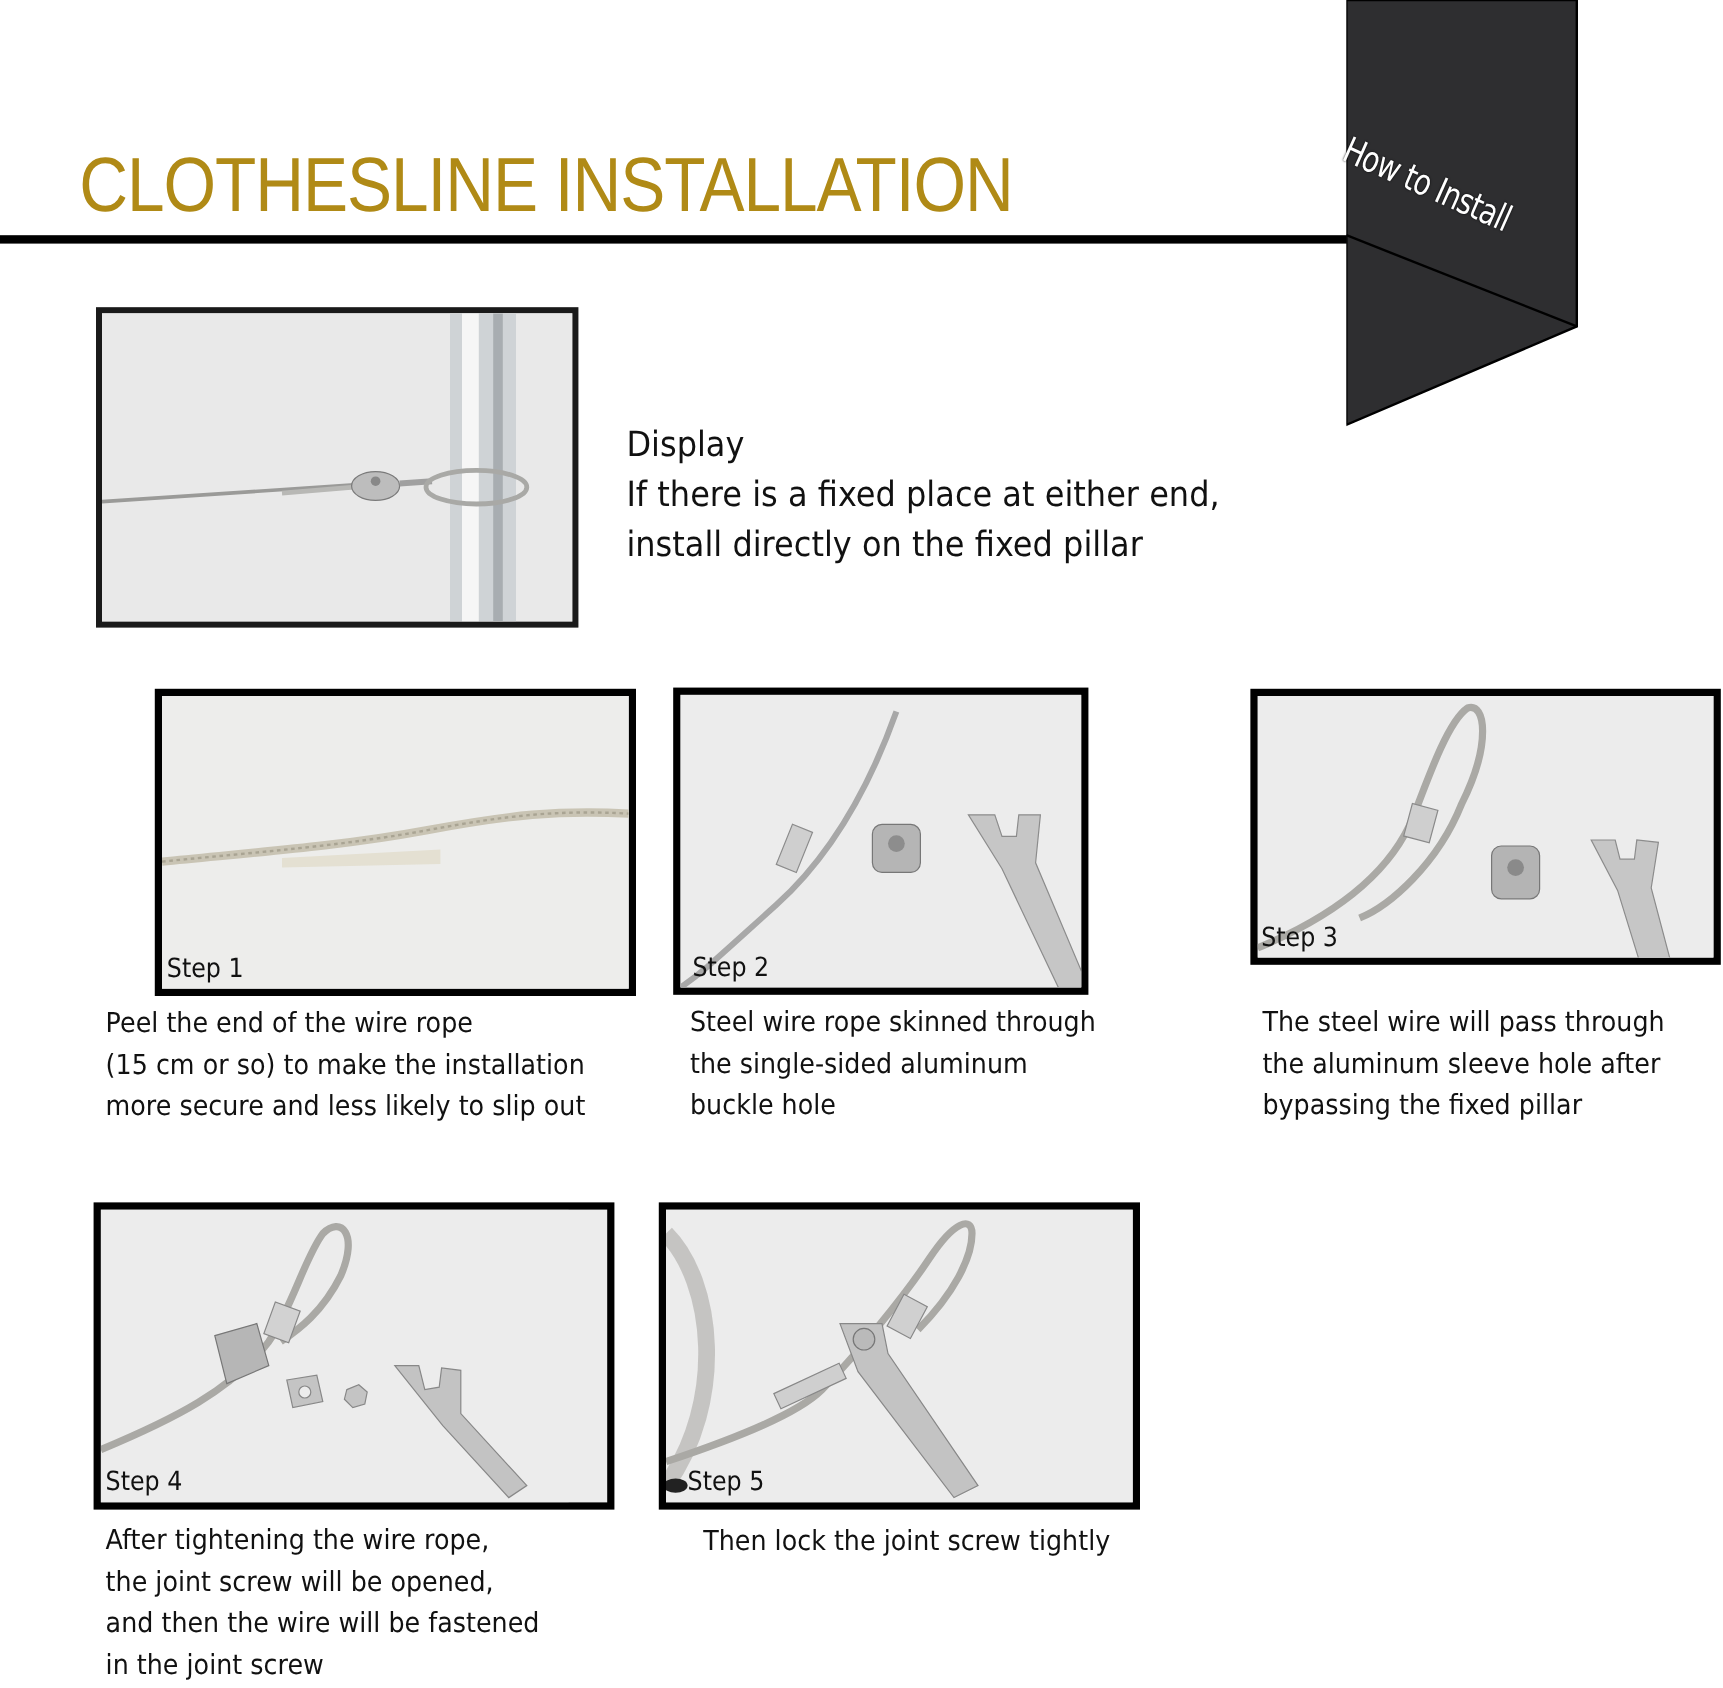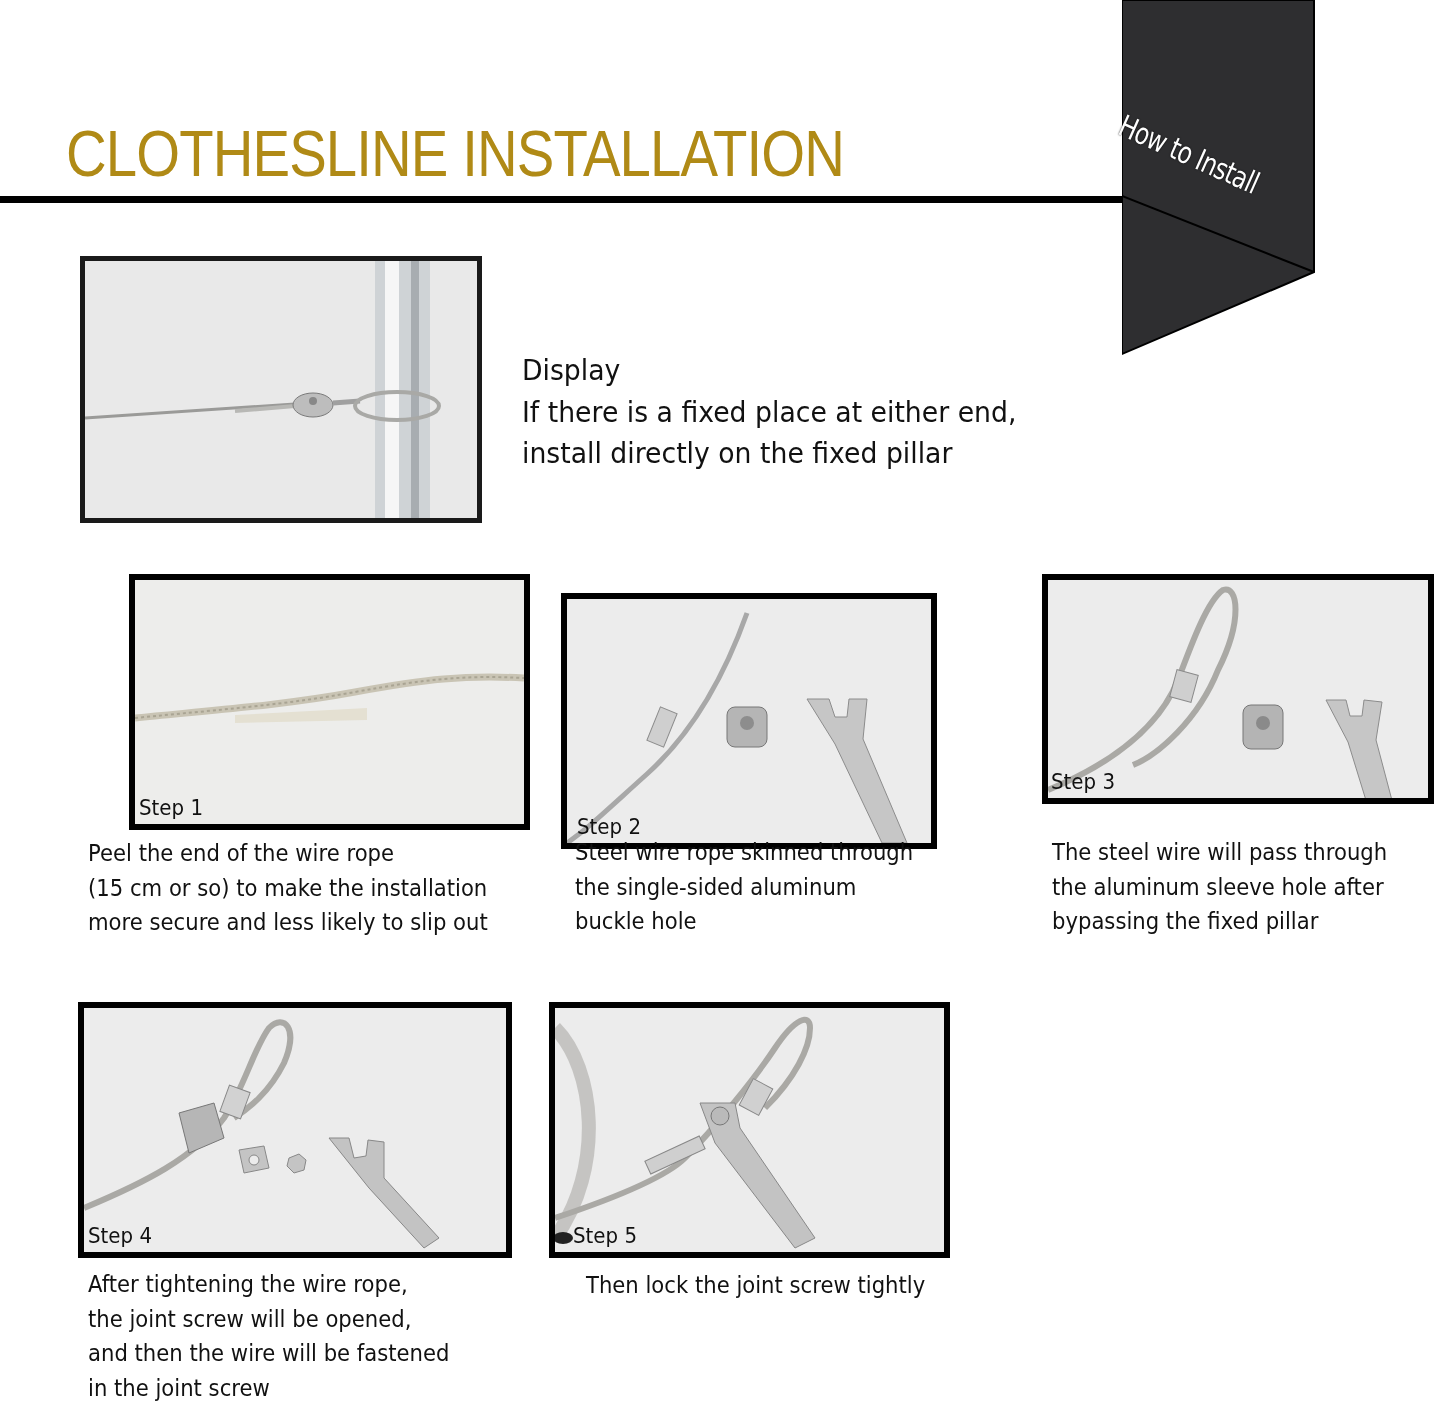--- a/index.html
+++ b/index.html
@@ -68,21 +68,21 @@
     <path d="M100,135 L232,128 L232,140 L100,143 Z" fill="#e4e0d2"></path>
   </svg>
   <div class="step-label">Step 1</div>
 </div>
 <div class="caption" style="left:88px; top:836px;">
   <span class="line">Peel the end of the wire rope</span>
   <span class="line">(15 cm or so) to make the installation</span>
   <span class="line">more secure and less likely to slip out</span>
 </div>
 
-<div class="frame" style="left:561px; top:573px; width:376px; height:256px;margin-top:20px;">
+<div class="frame" style="left:561px; top:573px; width:346px; height:256px;">
   <svg width="389" height="244" viewBox="0 0 389 244">
     <rect width="389" height="244" fill="#ececec"></rect>
     <path d="M180,14 C160,70 130,130 80,175 S20,230 0,244" stroke="#a8a8a8" stroke-width="5" fill="none"></path>
     <rect x="86" y="110" width="18" height="36" transform="rotate(22 95 128)" fill="#cfcfcf" stroke="#8c8c8c"></rect>
     <rect x="160" y="108" width="40" height="40" rx="8" fill="#b5b5b5" stroke="#777"></rect>
     <circle cx="180" cy="124" r="7" fill="#8d8d8d"></circle>
     <path d="M240,100 L262,100 L268,118 L280,118 L282,100 L300,100 L296,140 L340,244 L315,244 L268,145 Z" fill="#c6c6c6" stroke="#8c8c8c"></path>
   </svg>
   <div class="step-label" style="left:10px;">Step 2</div>
 </div>

